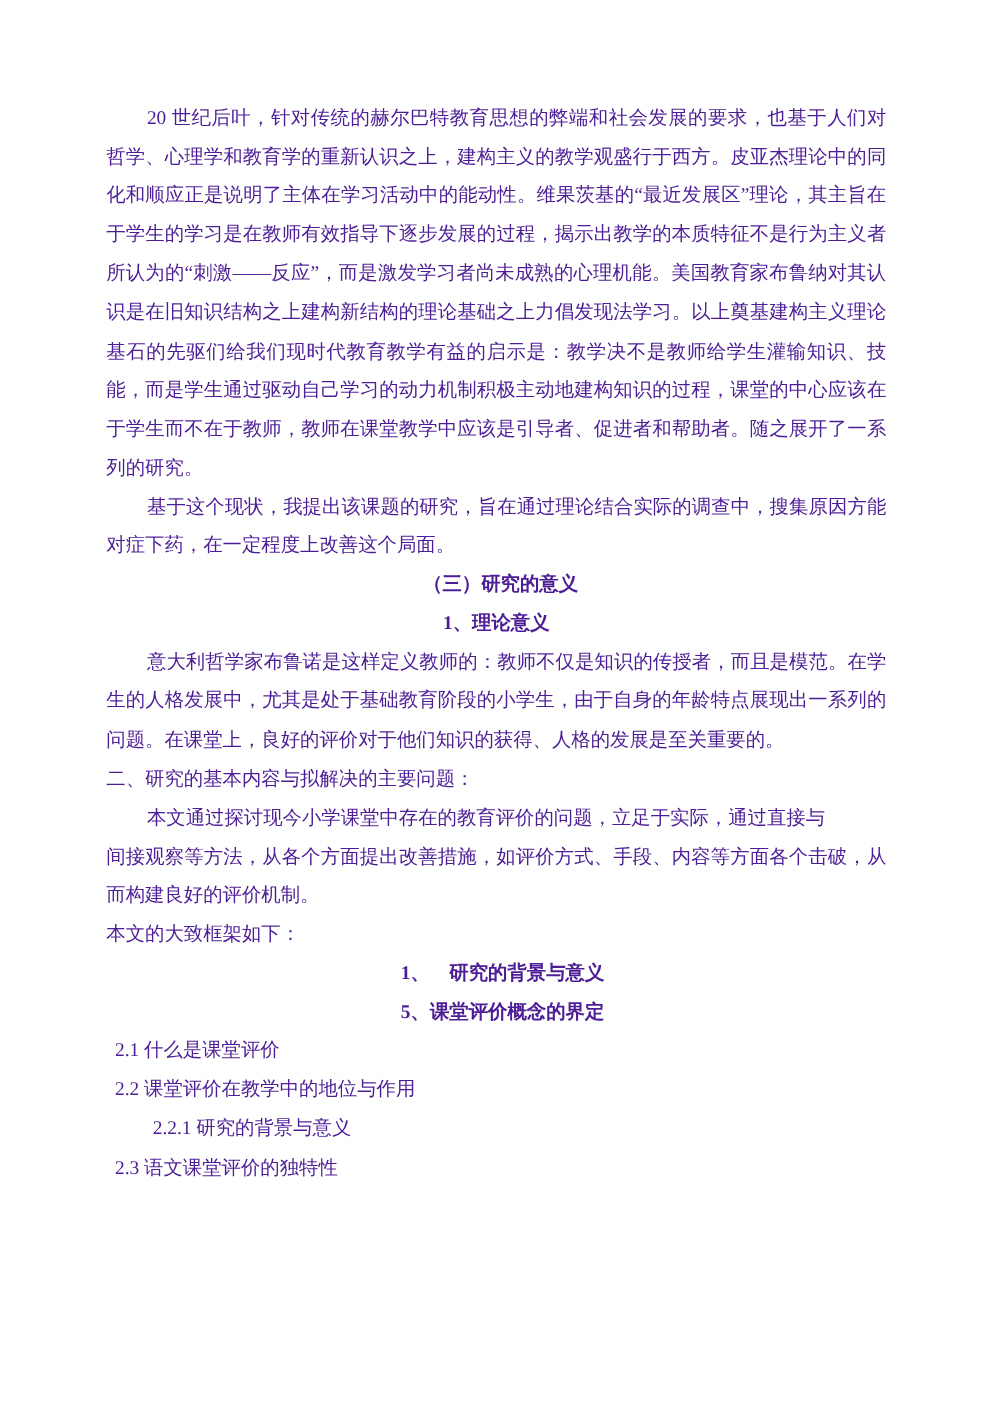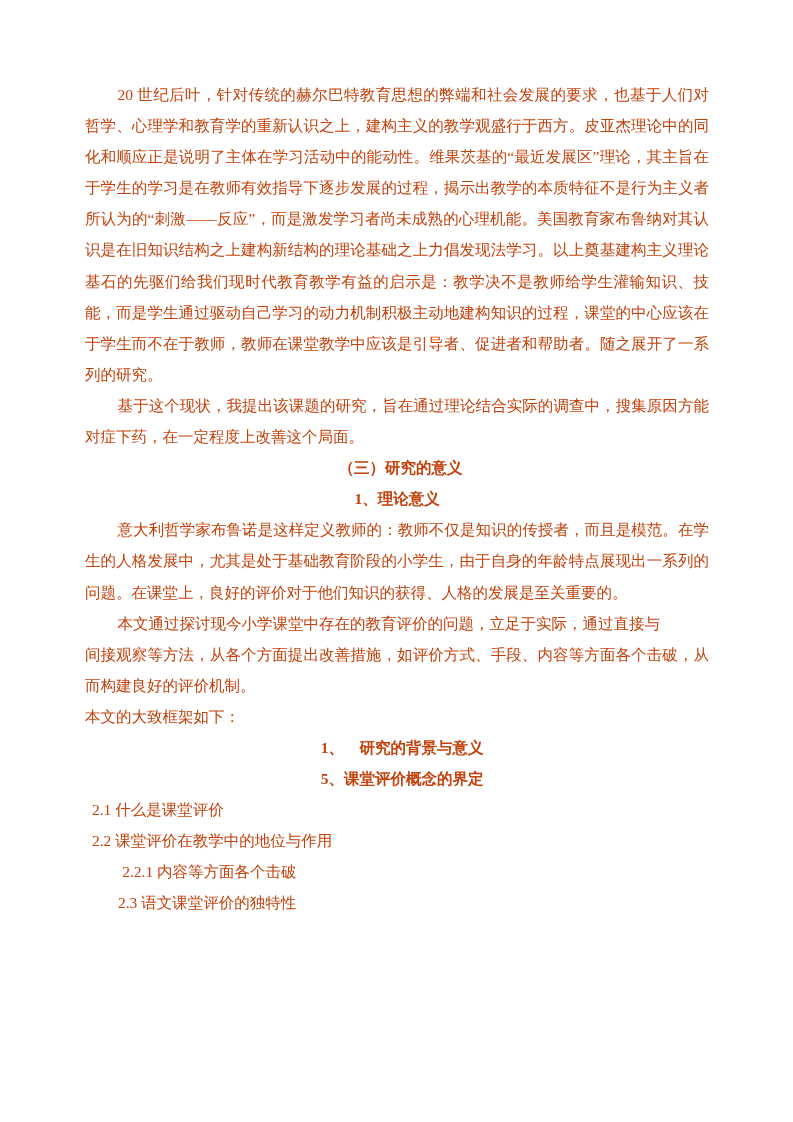--- a/index.html
+++ b/index.html
@@ -35,29 +35,30 @@
     text-align: center;
   }
   .block.plain {
     text-align: left;
   }
 </style>
 </head>
 <body>
 
 <div class="page" style="background: rgb(255, 255, 255);">
-  <div class="content" id="content" style="color: #c2410c;">
+  <div class="content" id="content" style="color: #4c1d95;">
       <div class="block body" style="text-indent: 2.1em;">20 世纪后叶，针对传统的赫尔巴特教育思想的弊端和社会发展的要求，也基于人们对哲学、心理学和教育学的重新认识之上，建构主义的教学观盛行于西方。皮亚杰理论中的同化和顺应正是说明了主体在学习活动中的能动性。维果茨基的“最近发展区”理论，其主旨在于学生的学习是在教师有效指导下逐步发展的过程，揭示出教学的本质特征不是行为主义者所认为的“刺激——反应”，而是激发学习者尚未成熟的心理机能。美国教育家布鲁纳对其认识是在旧知识结构之上建构新结构的理论基础之上力倡发现法学习。以上奠基建构主义理论基石的先驱们给我们现时代教育教学有益的启示是：教学决不是教师给学生灌输知识、技能，而是学生通过驱动自己学习的动力机制积极主动地建构知识的过程，课堂的中心应该在于学生而不在于教师，教师在课堂教学中应该是引导者、促进者和帮助者。随之展开了一系列的研究。</div>
       <div class="block body" style="text-indent: 2.1em;">基于这个现状，我提出该课题的研究，旨在通过理论结合实际的调查中，搜集原因方能对症下药，在一定程度上改善这个局面。</div>
       <div class="block heading" style="text-indent: 0.45em;">（三）研究的意义</div>
       <div class="block heading" style="text-indent: 0em;">1、理论意义</div>
       <div class="block body" style="text-indent: 2.1em;">意大利哲学家布鲁诺是这样定义教师的：教师不仅是知识的传授者，而且是模范。在学生的人格发展中，尤其是处于基础教育阶段的小学生，由于自身的年龄特点展现出一系列的问题。在课堂上，良好的评价对于他们知识的获得、人格的发展是至关重要的。</div>
+      <div class="block plain" style="text-indent: 0em;">二、研究的基本内容与拟解决的主要问题：</div>
       <div class="block body" style="text-indent: 2.1em;">本文通过探讨现今小学课堂中存在的教育评价的问题，立足于实际，通过直接与</div>
       <div class="block body" style="text-indent: 0em;">间接观察等方法，从各个方面提出改善措施，如评价方式、手段、内容等方面各个击破，从而构建良好的评价机制。</div>
       <div class="block plain" style="text-indent: 0em;">本文的大致框架如下：</div>
       <div class="block heading" style="text-indent: 0.65em;">1、　研究的背景与意义</div>
       <div class="block heading" style="text-indent: 0.65em;">5、课堂评价概念的界定</div>
       <div class="block plain" style="text-indent: 0.45em;">2.1 什么是课堂评价</div>
       <div class="block plain" style="text-indent: 0.45em;">2.2 课堂评价在教学中的地位与作用</div>
-      <div class="block plain" style="text-indent: 2.4em;">2.2.1 内容等方面各个击破</div>
-      <div class="block plain" style="text-indent: 0.45em; margin-left: 26px;">2.3 语文课堂评价的独特性</div>
+      <div class="block plain" style="text-indent: 2.4em;">2.2.1 研究的背景与意义</div>
+      <div class="block plain" style="text-indent: 0.45em;">2.3 语文课堂评价的独特性</div>
     </div>
 </div>
 
 </body></html>

